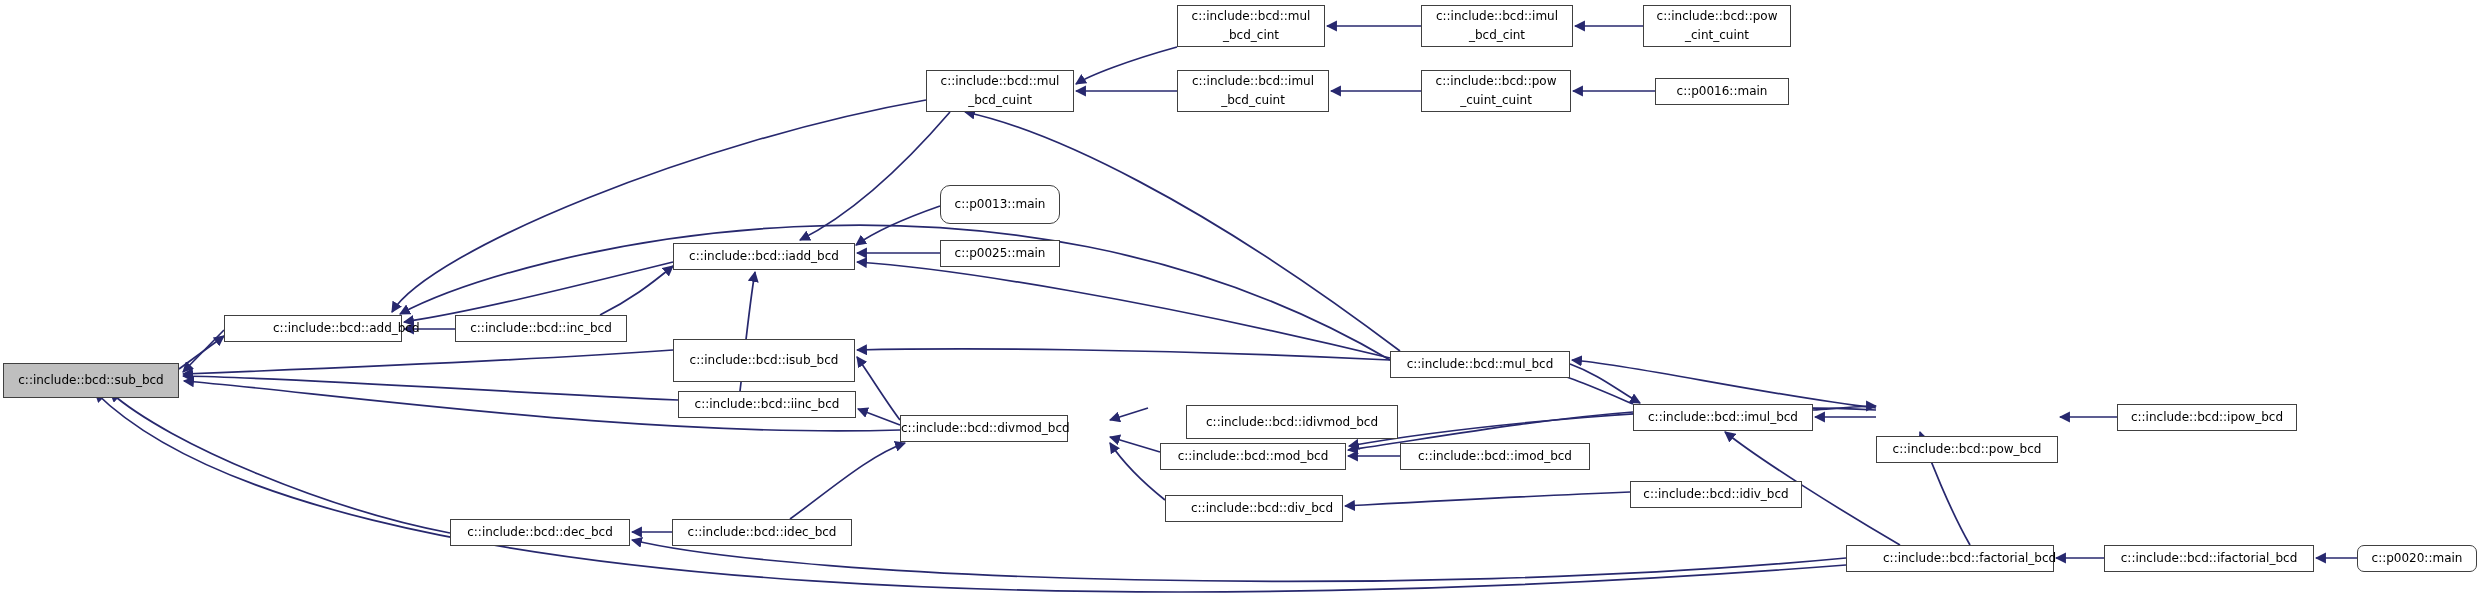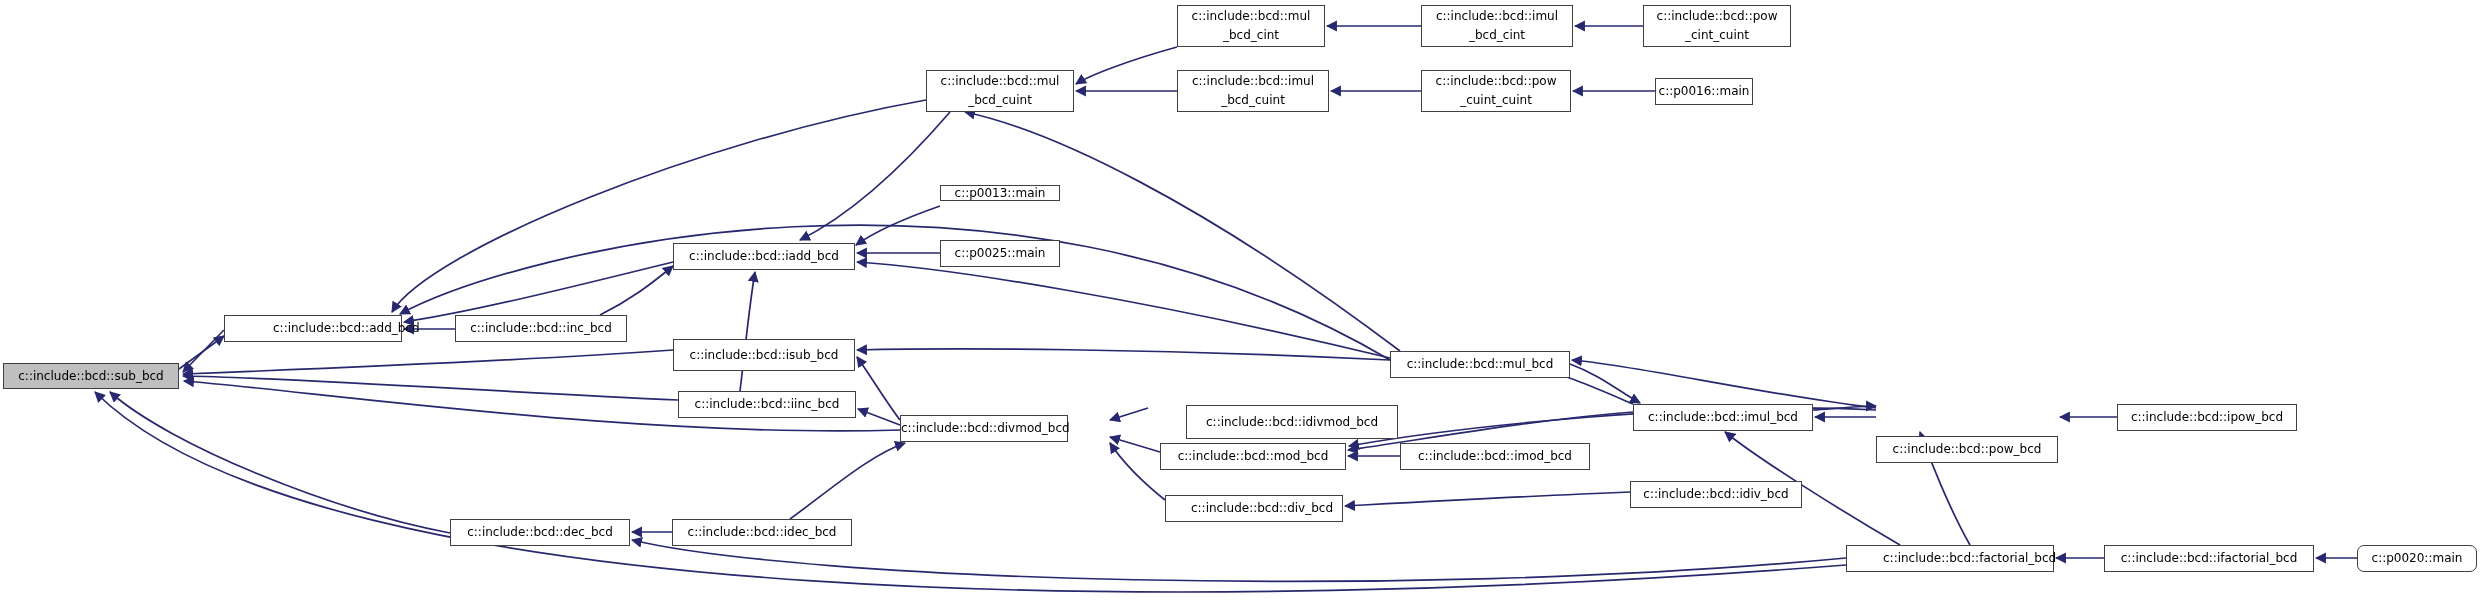--- a/index.html
+++ b/index.html
@@ -84,25 +84,25 @@
         <path d="M1421,26 L1327,26" marker-end="url(#arrow)"></path>
         <path d="M1643,26 L1575,26" marker-end="url(#arrow)"></path>
         <path d="M1177,91 L1076,91" marker-end="url(#arrow)"></path>
         <path d="M1421,91 L1331,91" marker-end="url(#arrow)"></path>
         <path d="M1655,91 L1573,91" marker-end="url(#arrow)"></path>
         <path d="M1400,351 C1200,200 1050,130 965,112" marker-end="url(#arrow)"></path>
         <path d="M1813,410 C1840,408 1860,406 1876,406" marker-end="url(#arrow)"></path>
       </g>
   </svg>
   <div id="node-layer">
-      <div class="node hi" style="left: 3px; top: 363px; width: 176px; height: 26px;"><span class="lbl">c::include::bcd::sub_bcd</span></div>
+      <div class="node hi" style="left: 3px; top: 363px; width: 176px; height: 35px;"><span class="lbl">c::include::bcd::sub_bcd</span></div>
       <div class="node" style="left: 224px; top: 315px; width: 178px; height: 27px; padding-left: 48px;"><span class="lbl">c::include::bcd::add_bcd</span></div>
       <div class="node" style="left: 455px; top: 315px; width: 172px; height: 27px;"><span class="lbl">c::include::bcd::inc_bcd</span></div>
       <div class="node" style="left: 673px; top: 243px; width: 182px; height: 27px;"><span class="lbl">c::include::bcd::iadd_bcd</span></div>
-      <div class="node" style="left: 673px; top: 339px; width: 182px; height: 32px;"><span class="lbl">c::include::bcd::isub_bcd</span></div>
+      <div class="node" style="left: 673px; top: 339px; width: 182px; height: 43px;"><span class="lbl">c::include::bcd::isub_bcd</span></div>
       <div class="node" style="left: 678px; top: 391px; width: 178px; height: 27px;"><span class="lbl">c::include::bcd::iinc_bcd</span></div>
       <div class="node" style="left: 900px; top: 415px; width: 168px; height: 27px;"><span class="lbl">c::include::bcd::divmod_bcd</span></div>
       <div class="node" style="left: 1148px; top: 405px; width: 212px; height: 34px; margin-left: 38px;"><span class="lbl">c::include::bcd::idivmod_bcd</span></div>
       <div class="node" style="left: 1160px; top: 443px; width: 186px; height: 27px;"><span class="lbl">c::include::bcd::mod_bcd</span></div>
       <div class="node" style="left: 1400px; top: 443px; width: 190px; height: 27px;"><span class="lbl">c::include::bcd::imod_bcd</span></div>
       <div class="node" style="left: 1165px; top: 495px; width: 178px; height: 27px; padding-left: 16px;"><span class="lbl">c::include::bcd::div_bcd</span></div>
       <div class="node" style="left: 450px; top: 519px; width: 180px; height: 27px;"><span class="lbl">c::include::bcd::dec_bcd</span></div>
       <div class="node" style="left: 672px; top: 519px; width: 180px; height: 27px;"><span class="lbl">c::include::bcd::idec_bcd</span></div>
       <div class="node" style="left: 1390px; top: 351px; width: 180px; height: 27px;"><span class="lbl">c::include::bcd::mul_bcd</span></div>
       <div class="node" style="left: 1633px; top: 404px; width: 180px; height: 27px;"><span class="lbl">c::include::bcd::imul_bcd</span></div>
@@ -117,17 +117,17 @@
       <div class="node" style="left: 1177px; top: 5px; width: 148px; height: 42px;"><span class="lbl">c::include::bcd::mul
 _bcd_cint</span></div>
       <div class="node" style="left: 1421px; top: 5px; width: 152px; height: 42px;"><span class="lbl">c::include::bcd::imul
 _bcd_cint</span></div>
       <div class="node" style="left: 1643px; top: 5px; width: 148px; height: 42px;"><span class="lbl">c::include::bcd::pow
 _cint_cuint</span></div>
       <div class="node" style="left: 1177px; top: 70px; width: 152px; height: 42px;"><span class="lbl">c::include::bcd::imul
 _bcd_cuint</span></div>
       <div class="node" style="left: 1421px; top: 70px; width: 150px; height: 42px;"><span class="lbl">c::include::bcd::pow
 _cuint_cuint</span></div>
-      <div class="node" style="left: 1655px; top: 78px; width: 98px; height: 27px;"><span class="lbl">c::p0016::main</span></div>
-      <div class="node" style="left: 940px; top: 185px; width: 120px; height: 16px;"><span class="lbl">c::p0013::main</span></div>
+      <div class="node" style="left: 1655px; top: 78px; width: 134px; height: 27px;"><span class="lbl">c::p0016::main</span></div>
+      <div class="node" style="left: 940px; top: 185px; width: 120px; height: 39px; border-radius: 10px;"><span class="lbl">c::p0013::main</span></div>
       <div class="node" style="left: 940px; top: 240px; width: 120px; height: 27px;"><span class="lbl">c::p0025::main</span></div>
     </div>
 </div>
 
 </body></html>

